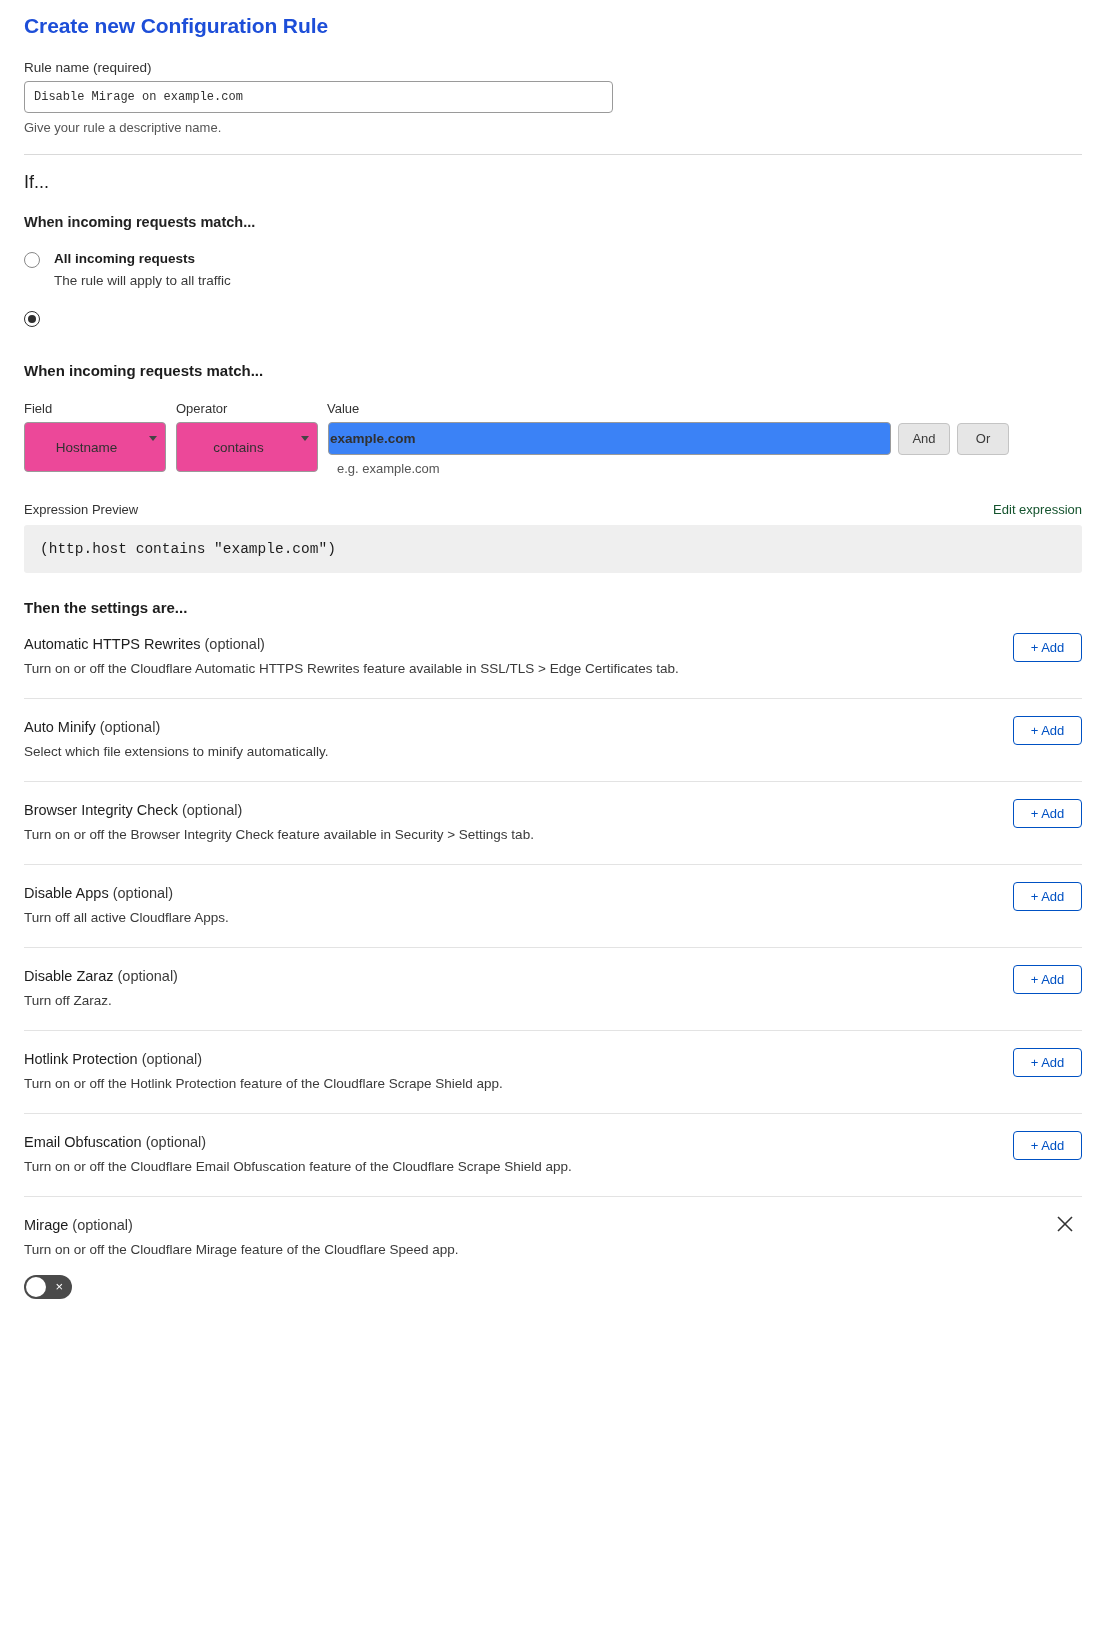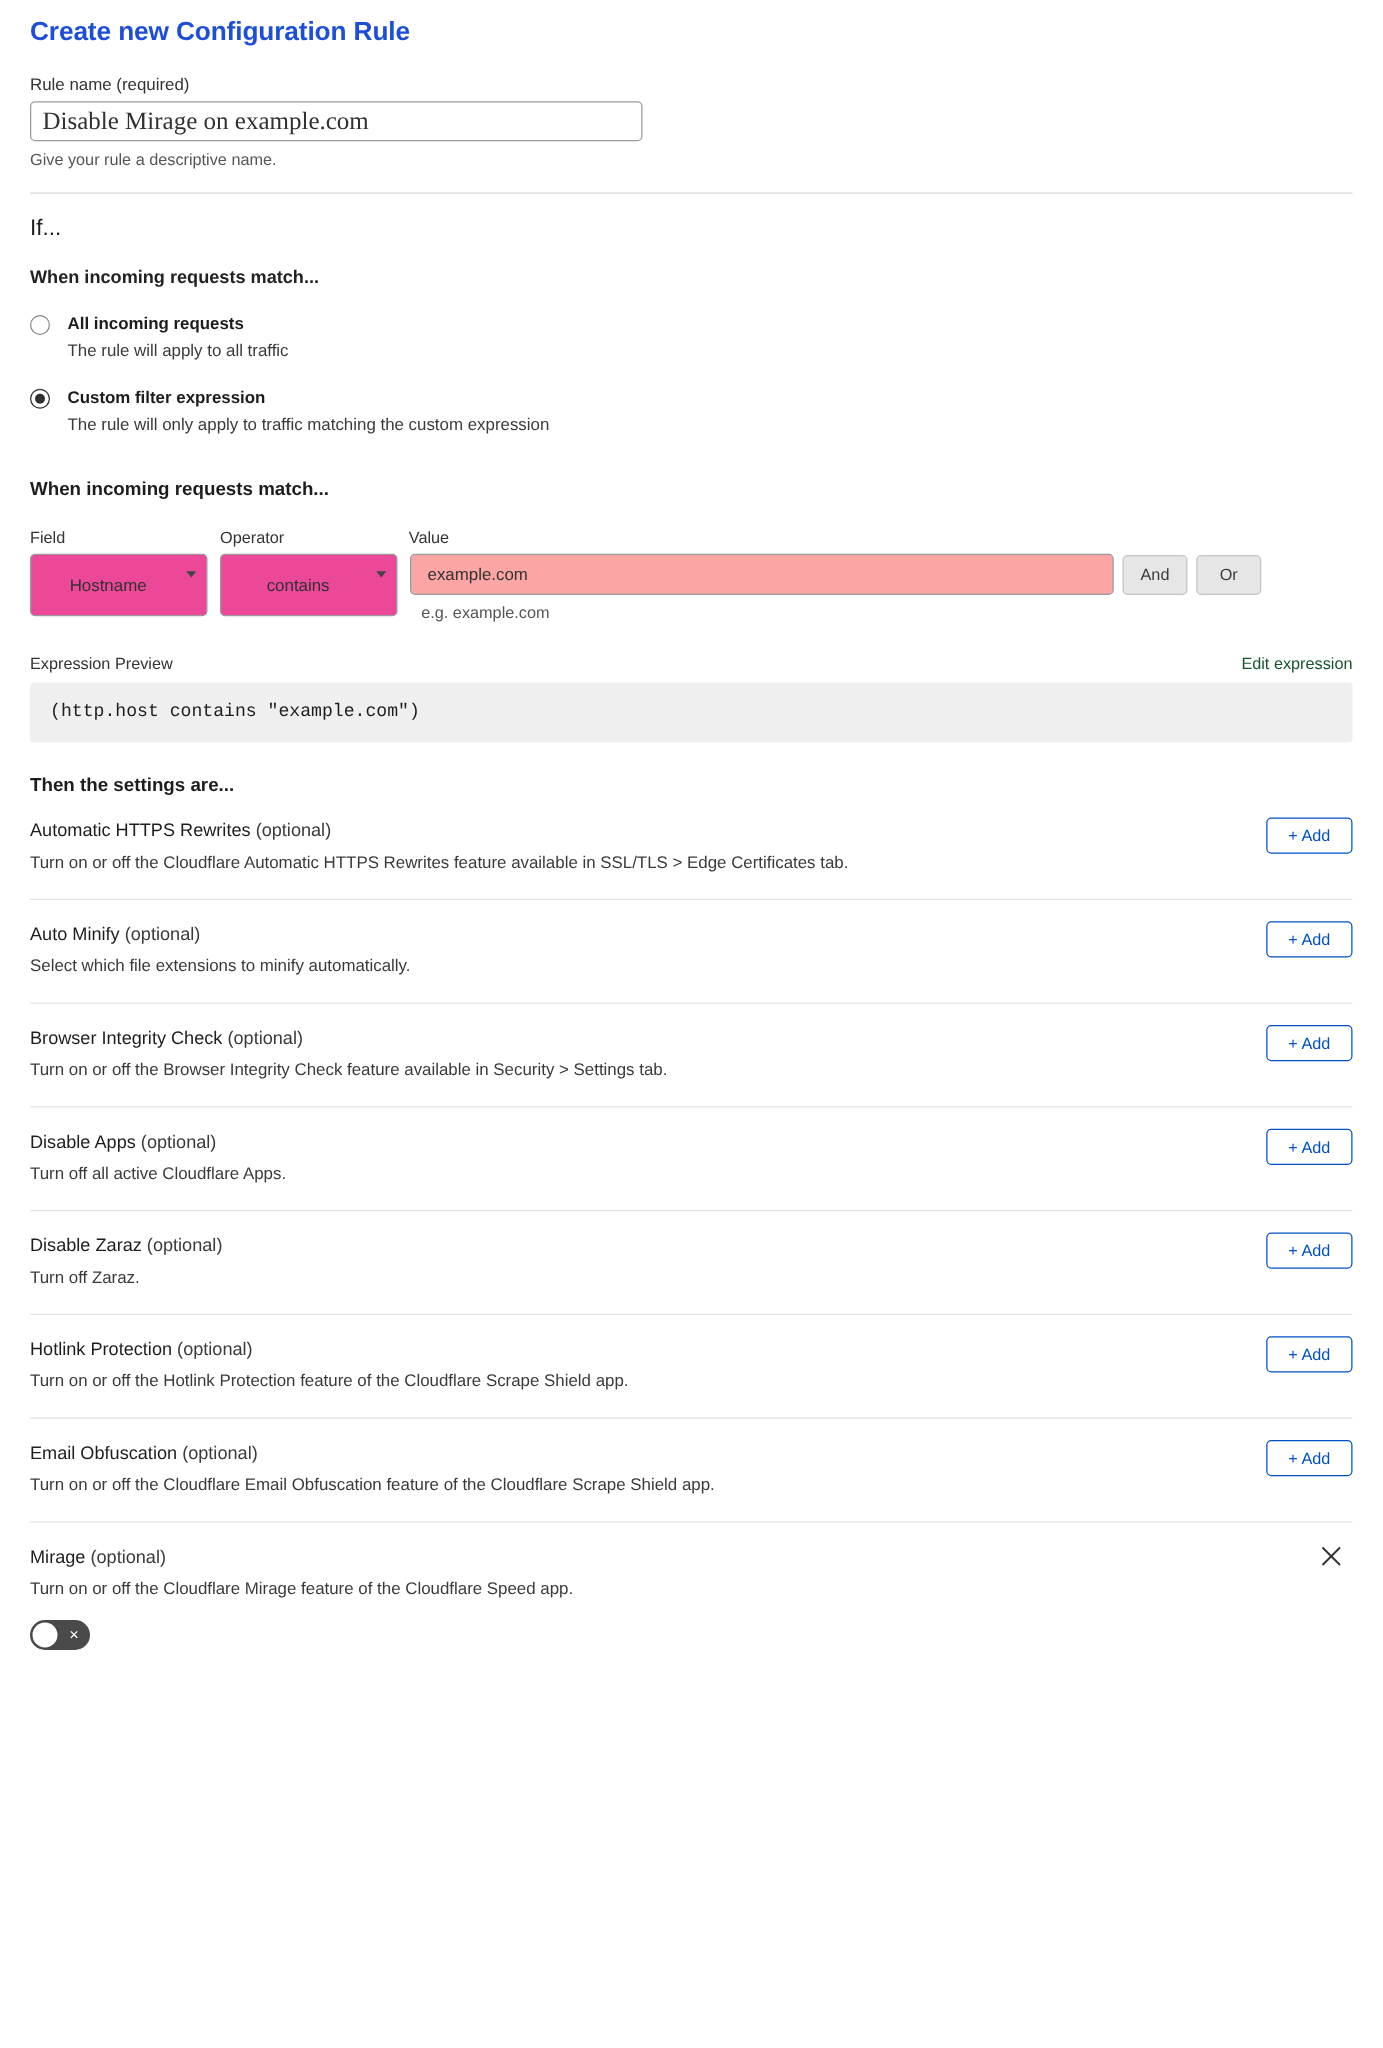--- a/index.html
+++ b/index.html
@@ -26,27 +26,27 @@
     margin: 14px 0 0 0;
     letter-spacing: -0.1px;
   }
   .field-label {
     font-size: 13.5px;
     color: #333;
     margin-top: 22px;
     margin-bottom: 6px;
   }
   .text-input {
-    width: 490px;
+    width: 589px;
     height: 32px;
     border: 1px solid #9a9a9a;
     border-radius: 4px;
     padding: 0 9px;
-    font-size: 20px;
-    font-family: Liberation Serif, serif;
+    font-size: 12px;
+    font-family: Liberation Mono, monospace;
     color: #313131;
     background: #fff;
     outline: none;
   }
   .help-text {
     font-size: 13px;
     color: #555;
     margin-top: 7px;
   }
   .divider {
@@ -153,26 +153,27 @@
     border-top: 5px solid #444;
     pointer-events: none;
   }
   .sel-field { margin-right: 10px; }
   .sel-op { margin-right: 10px; }
   .value-input {
     width: 563px;
     height: 33px;
     border: 1px solid #9a9a9a;
     border-radius: 4px;
-    background: #fca5a5;
-    padding: 0 13px;
+    background: #3b82f6;
+    padding: 0 1px;
     font-size: 13.5px;
     font-family: "Liberation Sans", sans-serif;
     color: #313131;
     outline: none;
+    font-weight: bold;
   }
   .logic-btn {
     width: 52px;
     height: 32px;
     margin-left: 7px;
     border: 1px solid #c4c4c4;
     border-radius: 4px;
     background: #e6e6e6;
     font-size: 13px;
     color: #3a3a3a;
@@ -306,24 +307,20 @@
   <div class="radio-row">
     <span class="radio-outer"></span>
     <div>
       <div class="radio-title">All incoming requests</div>
       <div class="radio-desc">The rule will apply to all traffic</div>
     </div>
   </div>
 
   <div class="radio-row">
     <span class="radio-outer checked"></span>
-    <div>
-      <div class="radio-title">Custom filter expression</div>
-      <div class="radio-desc">The rule will only apply to traffic matching the custom expression</div>
-    </div>
   </div>
 
   <div class="builder-head">When incoming requests match...</div>
 
   <div class="builder-labels">
     <div class="lbl-field">Field</div>
     <div class="lbl-operator">Operator</div>
     <div class="lbl-value">Value</div>
   </div>
 

